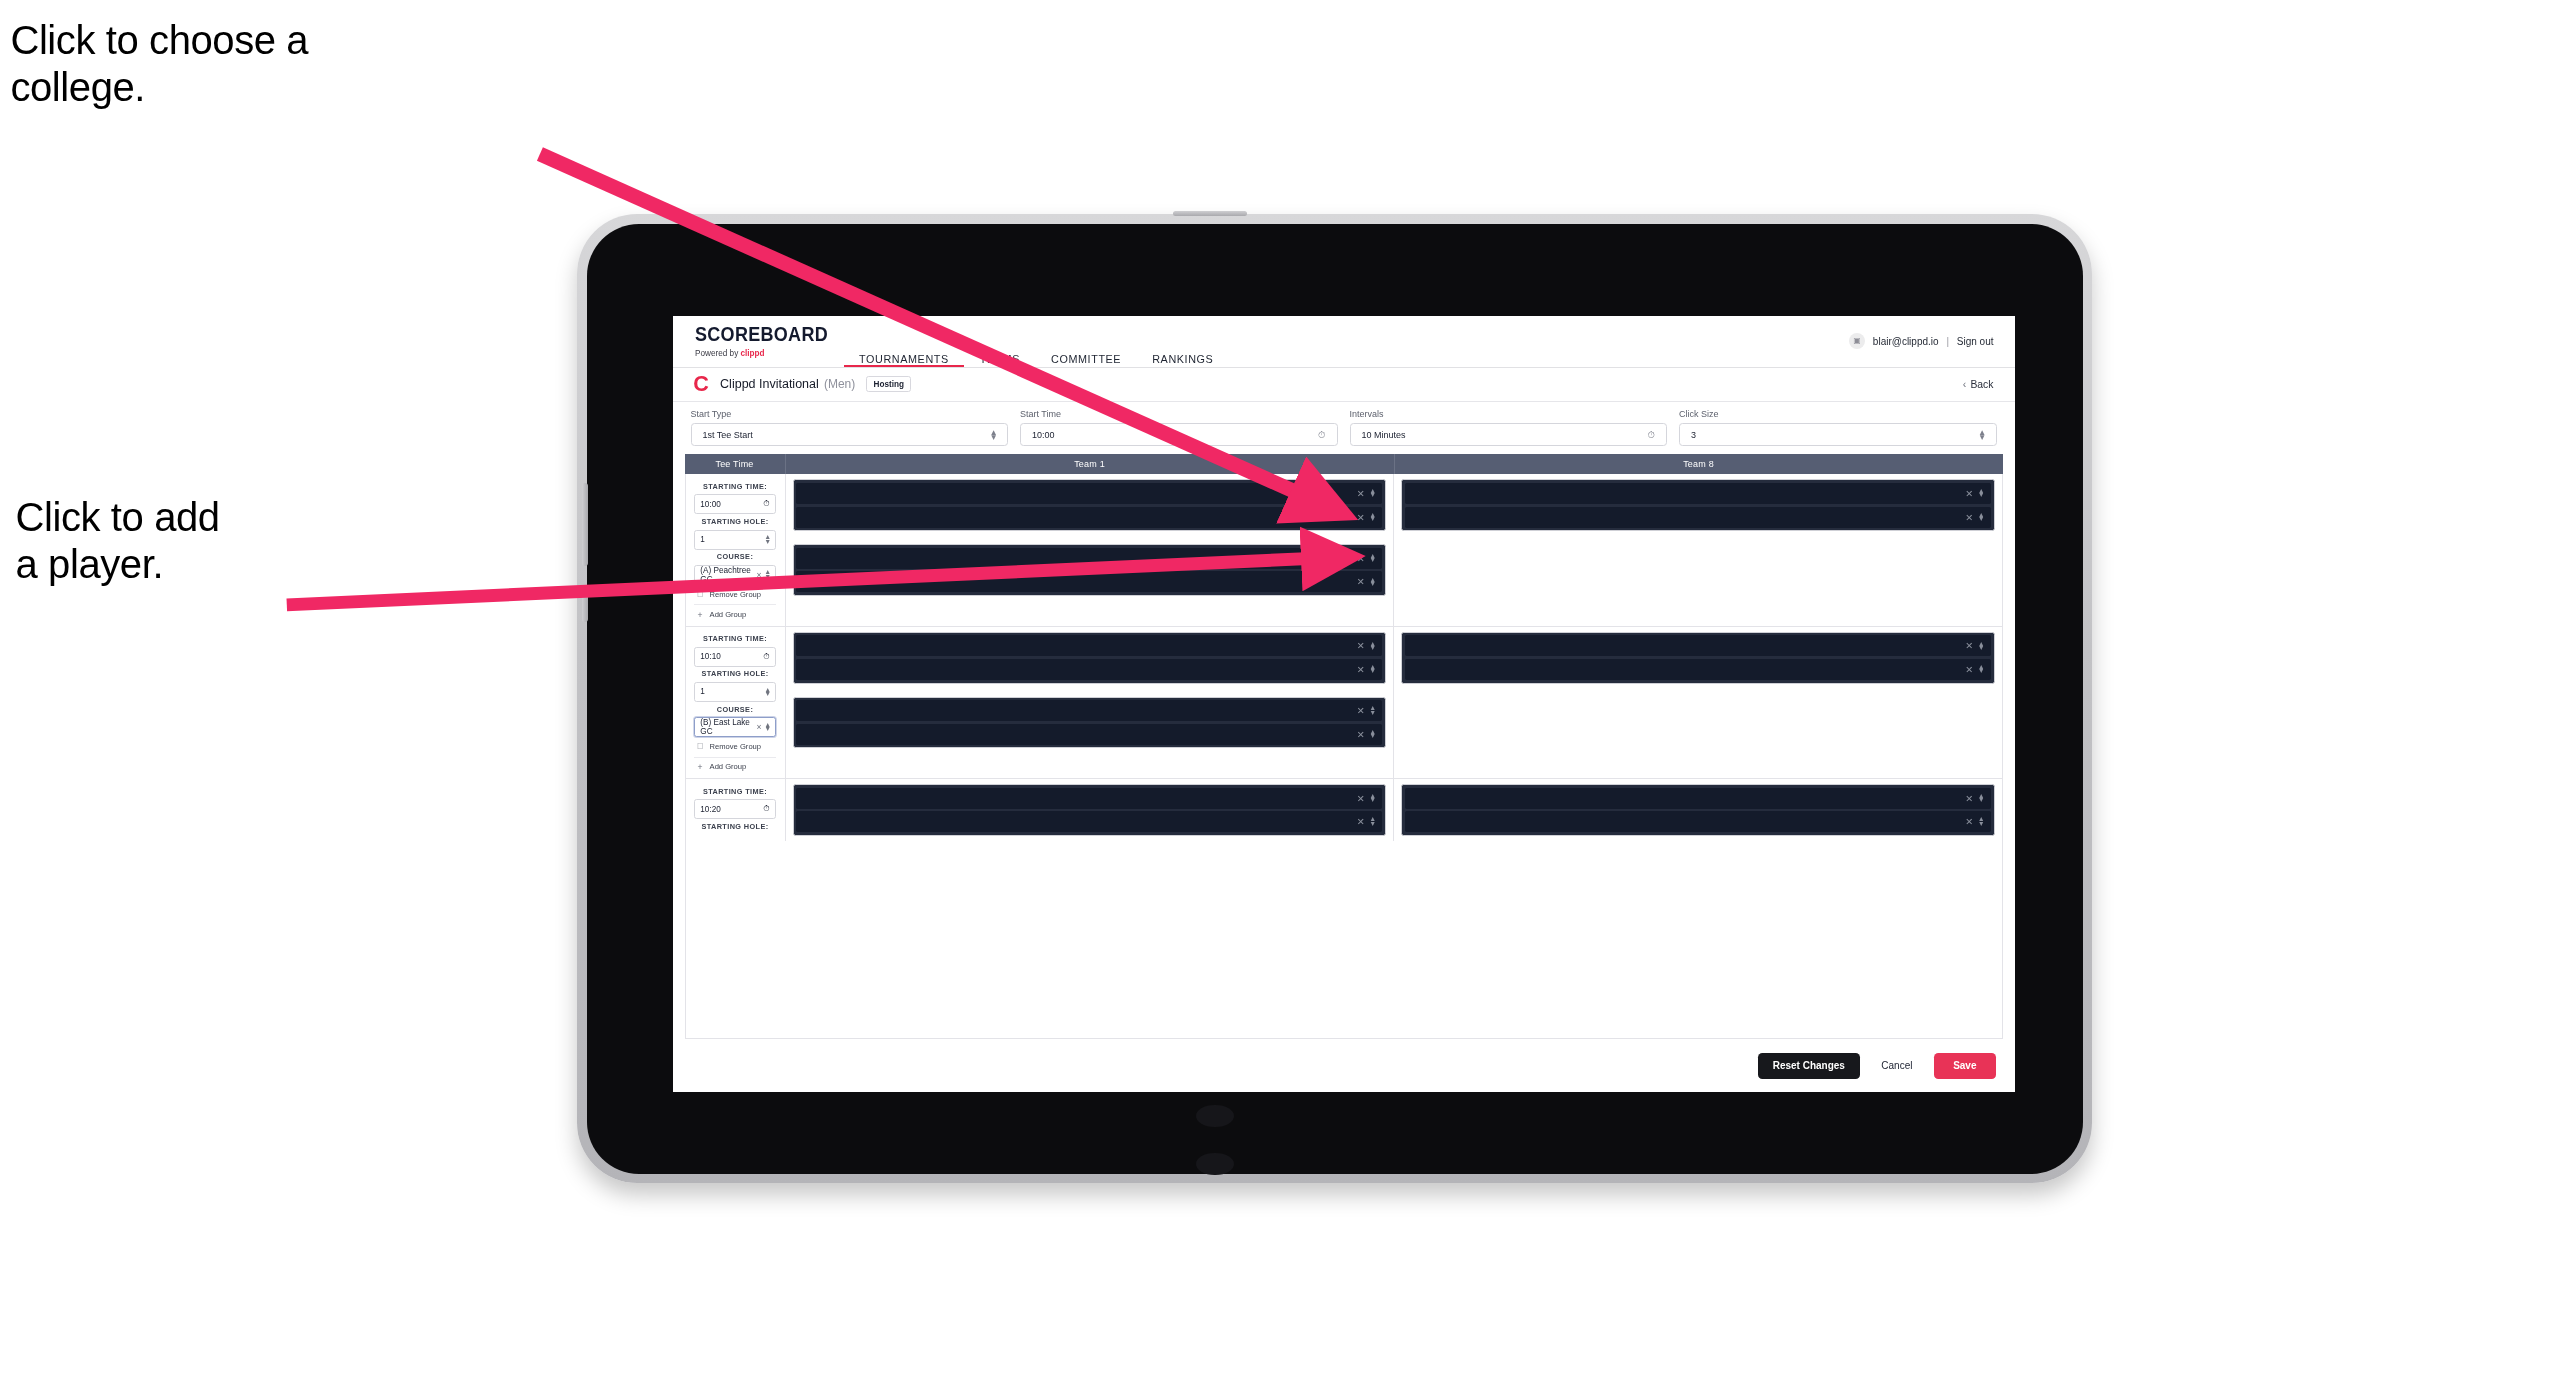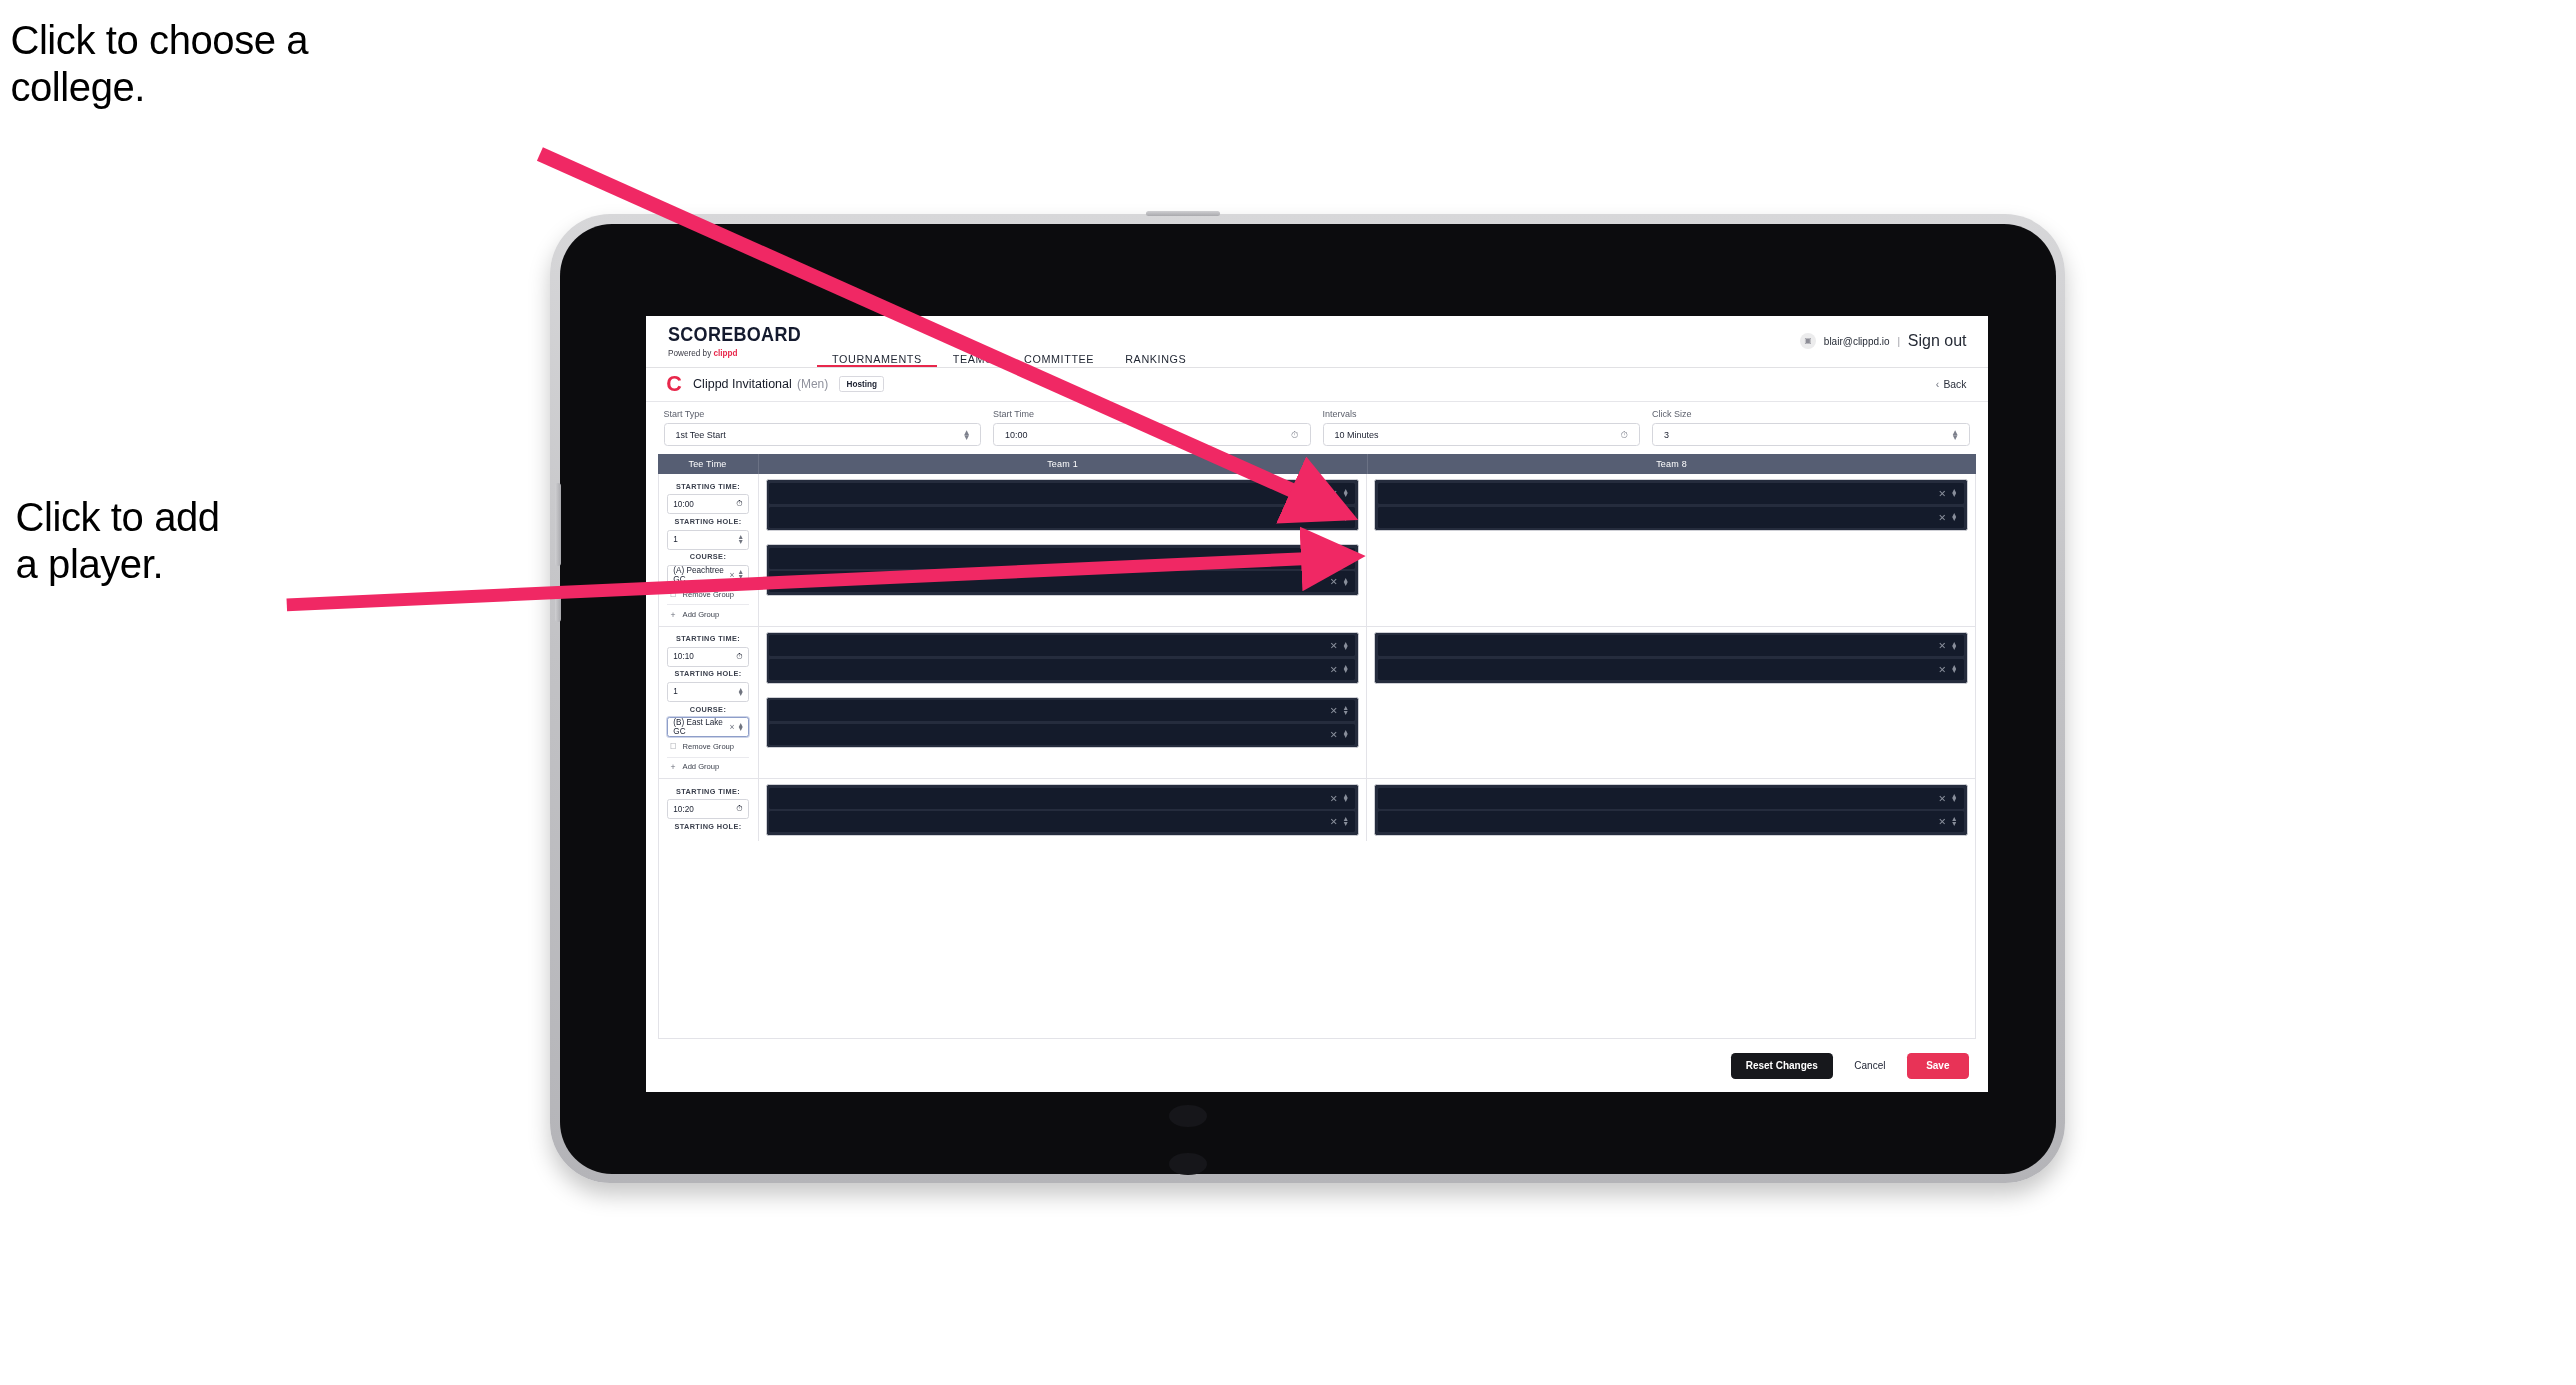--- a/index.html
+++ b/index.html
@@ -22,21 +22,21 @@
     letter-spacing:-0.4px;
     white-space:pre-line;
   }
   #annot-1{left:10.4px;top:17.3px;width:518px;}
   #annot-2{left:15.5px;top:494px;width:406px;}
 
   .arrow-layer{position:absolute;left:0;top:0;width:2576px;height:1386px;pointer-events:none;}
 
   
   .tablet{
-    position:absolute;left:550px;top:214px;width:1515px;height:969px;
+    position:absolute;left:577px;top:214px;width:1515px;height:969px;
     border-radius:60px;
     background:linear-gradient(180deg,#d7d7d9 0%,#c2c2c5 45%,#b4b4b8 100%);
     box-shadow:0 12px 22.5px rgba(0,0,0,.22);
   }
   .tablet-inner{
     position:absolute;left:9.5px;top:9.5px;right:9.5px;bottom:9.5px;
     border-radius:52px;
     background:#0c0c0e;
   }
   .tablet-screen{
@@ -74,21 +74,21 @@
   .nav-tab{
     display:flex;align-items:center;padding:0 15.5px;
     font-size:10.8px;letter-spacing:0.6px;color:#1d2330;
     border-bottom:2.6px solid transparent;cursor:pointer;
   }
   .nav-tab.active{border-bottom-color:#e8274b;}
   .nav-right{margin-left:auto;display:flex;align-items:center;padding-right:21px;gap:7.8px;}
   .avatar-chip{width:16.4px;height:16.4px;border-radius:50%;background:#ececed;display:flex;align-items:center;justify-content:center;color:#8d8d96;font-size:7.8px;}
   .nav-email{font-size:10px;color:#262b36;}
   .nav-sep{font-size:10px;color:#9a9aa2;}
-  .nav-signout{font-size:16px;color:#262b36;cursor:pointer;}
+  .nav-signout{font-size:10px;color:#262b36;cursor:pointer;}
 
   .tour-bar{height:33px;display:flex;align-items:center;padding:0 21px 0 17.3px;border-bottom:0.9px solid #e6e6ea;background:#fff;flex:none;}
   .tour-logo{width:22.5px;height:22.5px;display:flex;align-items:center;justify-content:center;color:#e8274b;font-size:21.6px;font-weight:800;line-height:1;margin-right:7.8px;}
   .tour-name{font-size:12.5px;color:#151a27;}
   .tour-gender{font-size:12px;color:#8f919c;margin-left:5.2px;}
   .tour-badge{margin-left:11.2px;border:0.9px solid #d8d8de;border-radius:2.6px;padding:2.6px 6px;font-size:8.2px;font-weight:700;color:#1b2030;}
   .tour-back{margin-left:auto;display:flex;align-items:center;gap:4.3px;font-size:10.4px;color:#2a2f3c;cursor:pointer;}
   .tour-back .chev{font-size:10.4px;color:#6c707c;}
 
   

